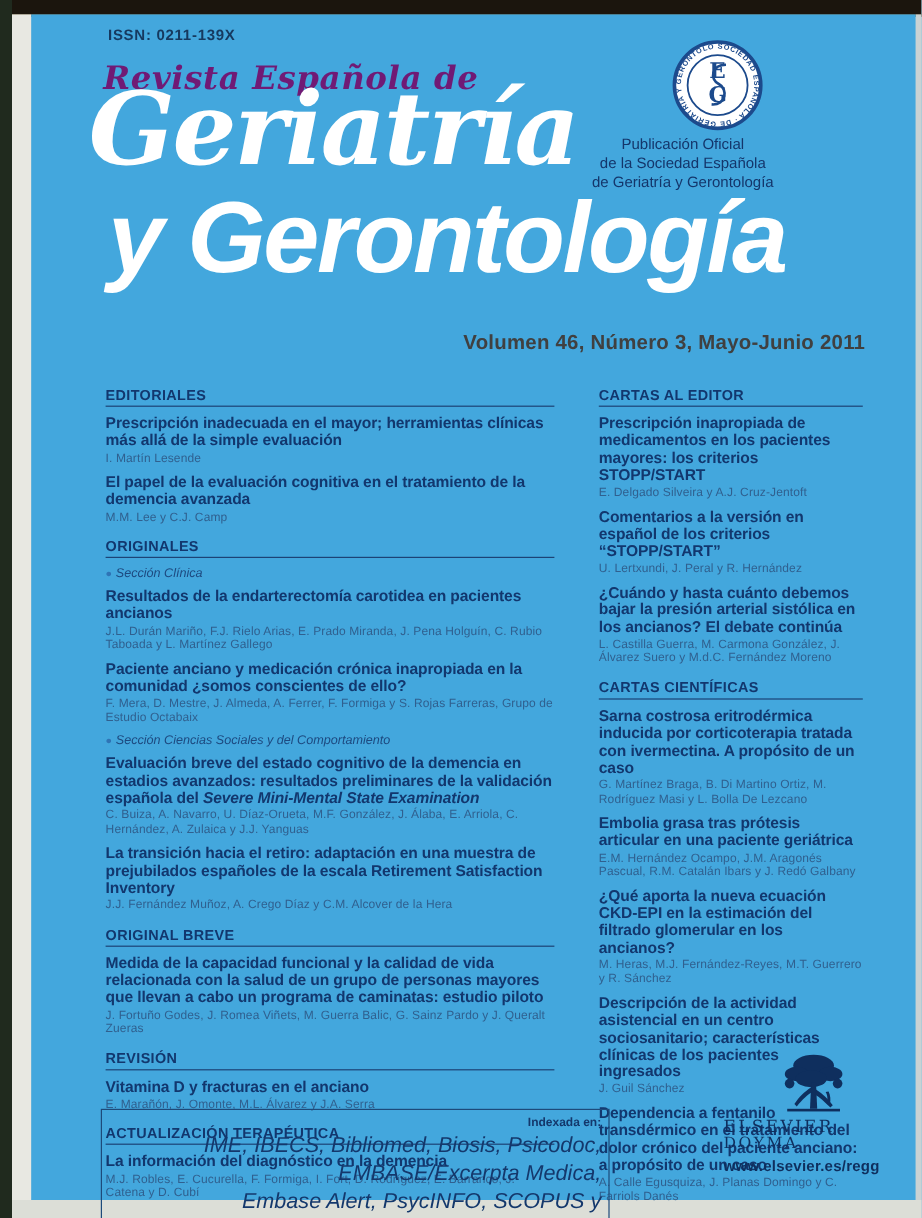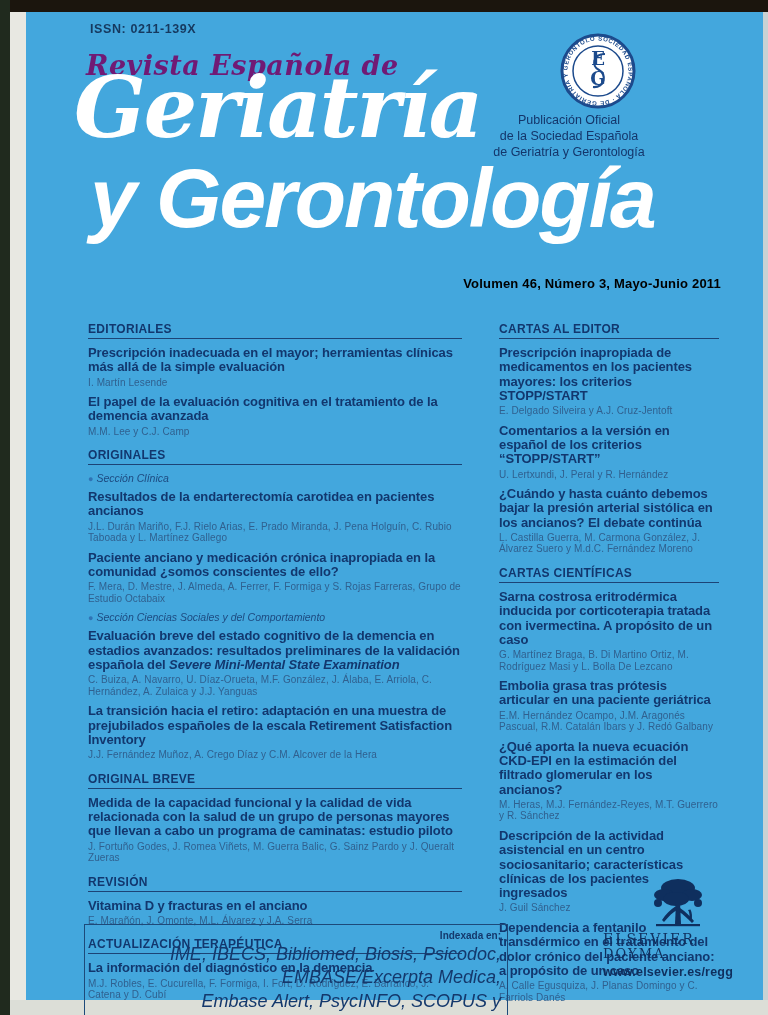--- a/index.html
+++ b/index.html
@@ -37,21 +37,21 @@
   }
 
   .seal{position:absolute;left:533px;top:20px;width:78px;height:78px;}
   .official{
     position:absolute;left:417px;top:100px;width:252px;text-align:center;
     font-size:12.5px;line-height:1.28;color:#14366b;
   }
 
   .volume{
     position:absolute;right:42px;top:264px;
-    font-size:13px;font-weight:bold;color:#000000;letter-spacing:.2px;
+    font-size:17px;font-weight:bold;color:#404040;letter-spacing:.2px;
   }
 
   
   .toc{position:absolute;left:62px;top:306px;width:652px;display:flex;gap:37px;}
   .col-left{flex:0 0 374px;}
   .col-right{flex:0 0 220px;}
 
   .sec-header{
     color:#12376e;font-size:12px;font-weight:bold;letter-spacing:.3px;
     border-bottom:1px solid #1c4376;padding-bottom:2px;margin:11px 0 7px 0;

